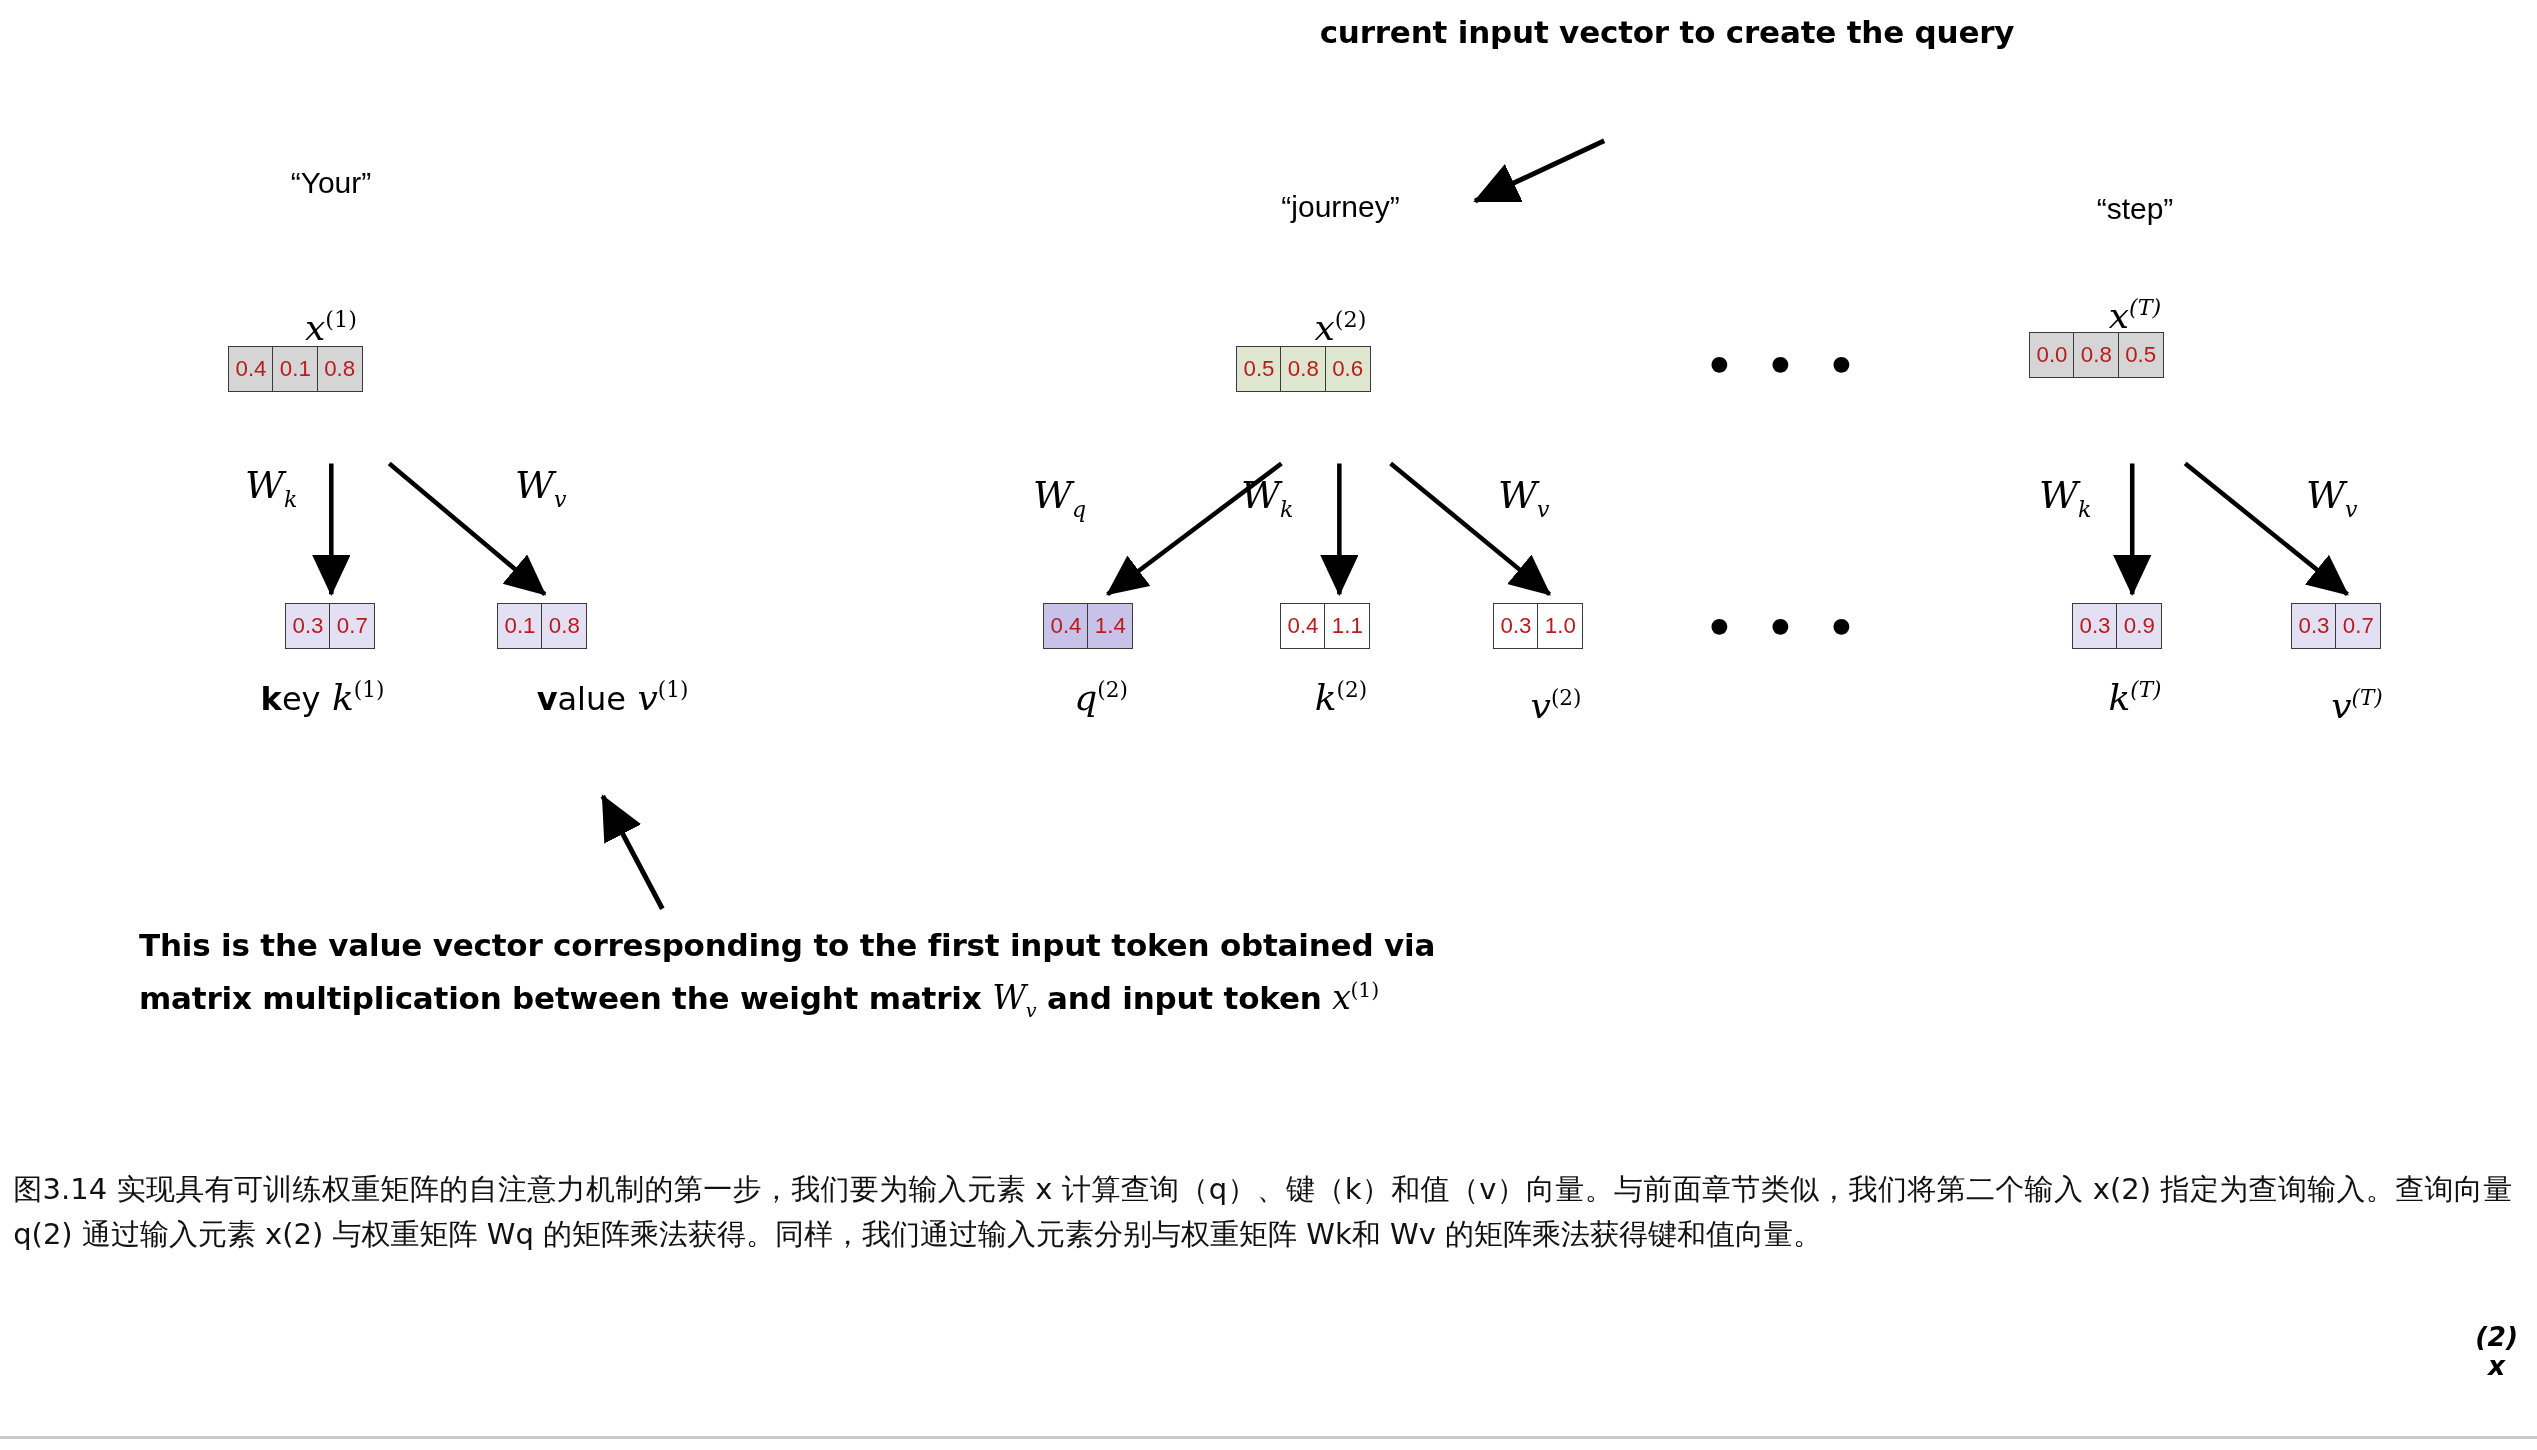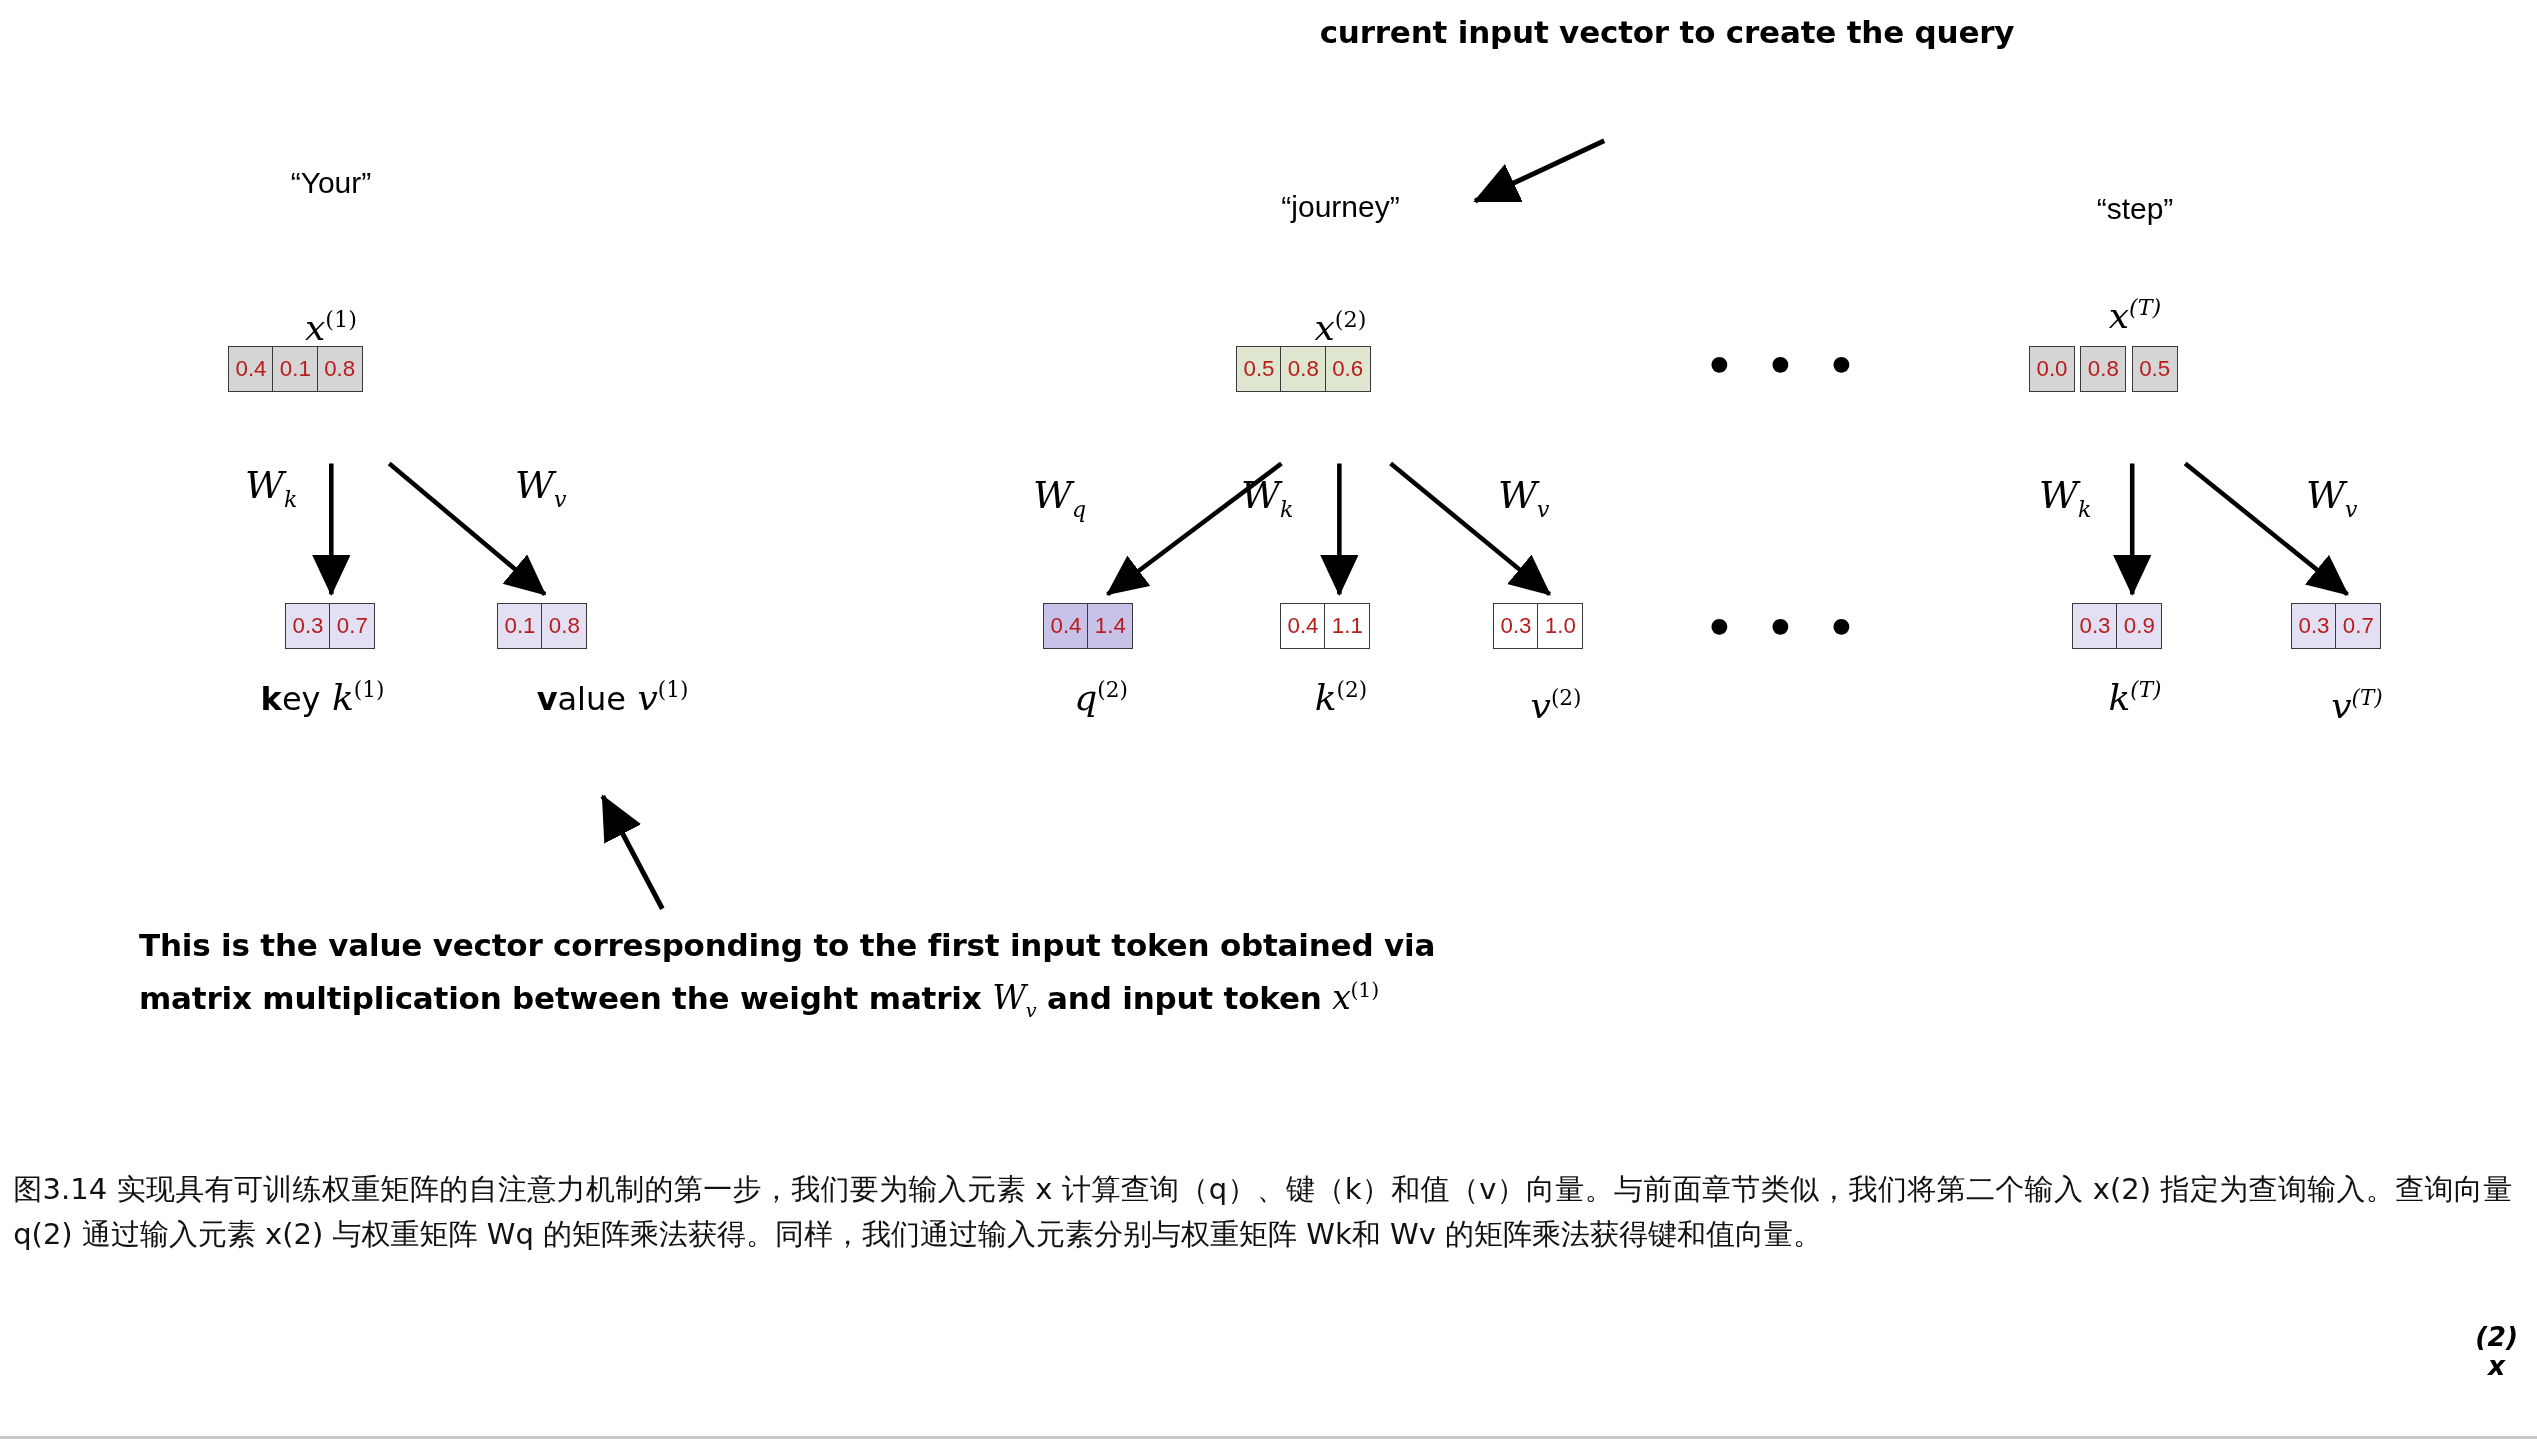--- a/index.html
+++ b/index.html
@@ -298,21 +298,21 @@
   </div>
 
   <div class="abs dots" style="left:1705px; top:339px;">• • •</div>
   <div class="abs dots" style="left:1705px; top:601px;">• • •</div>
 
   <div class="abs token-label" style="left:2019px; top:192px; width:232px;">“step”</div>
   <div class="abs mathvar" style="left:2019px; top:246px; width:232px;">
     <span>x</span><sup><i>(T)</i></sup>
   </div>
 
-  <div class="abs vec" style="left:2029px; top:346px;gap:7px;">
+  <div class="abs vec" style="left:2029px; top:332px;">
     <div class="cell gray">0.0</div>
     <div class="cell gray">0.8</div>
     <div class="cell gray">0.5</div>
   </div>
 
   <div class="abs wlabel" style="left:2039px; top:473px;">
     <span>W</span><sub>k</sub>
   </div>
   <div class="abs wlabel" style="left:2306px; top:473px;">
     <span>W</span><sub>v</sub>

